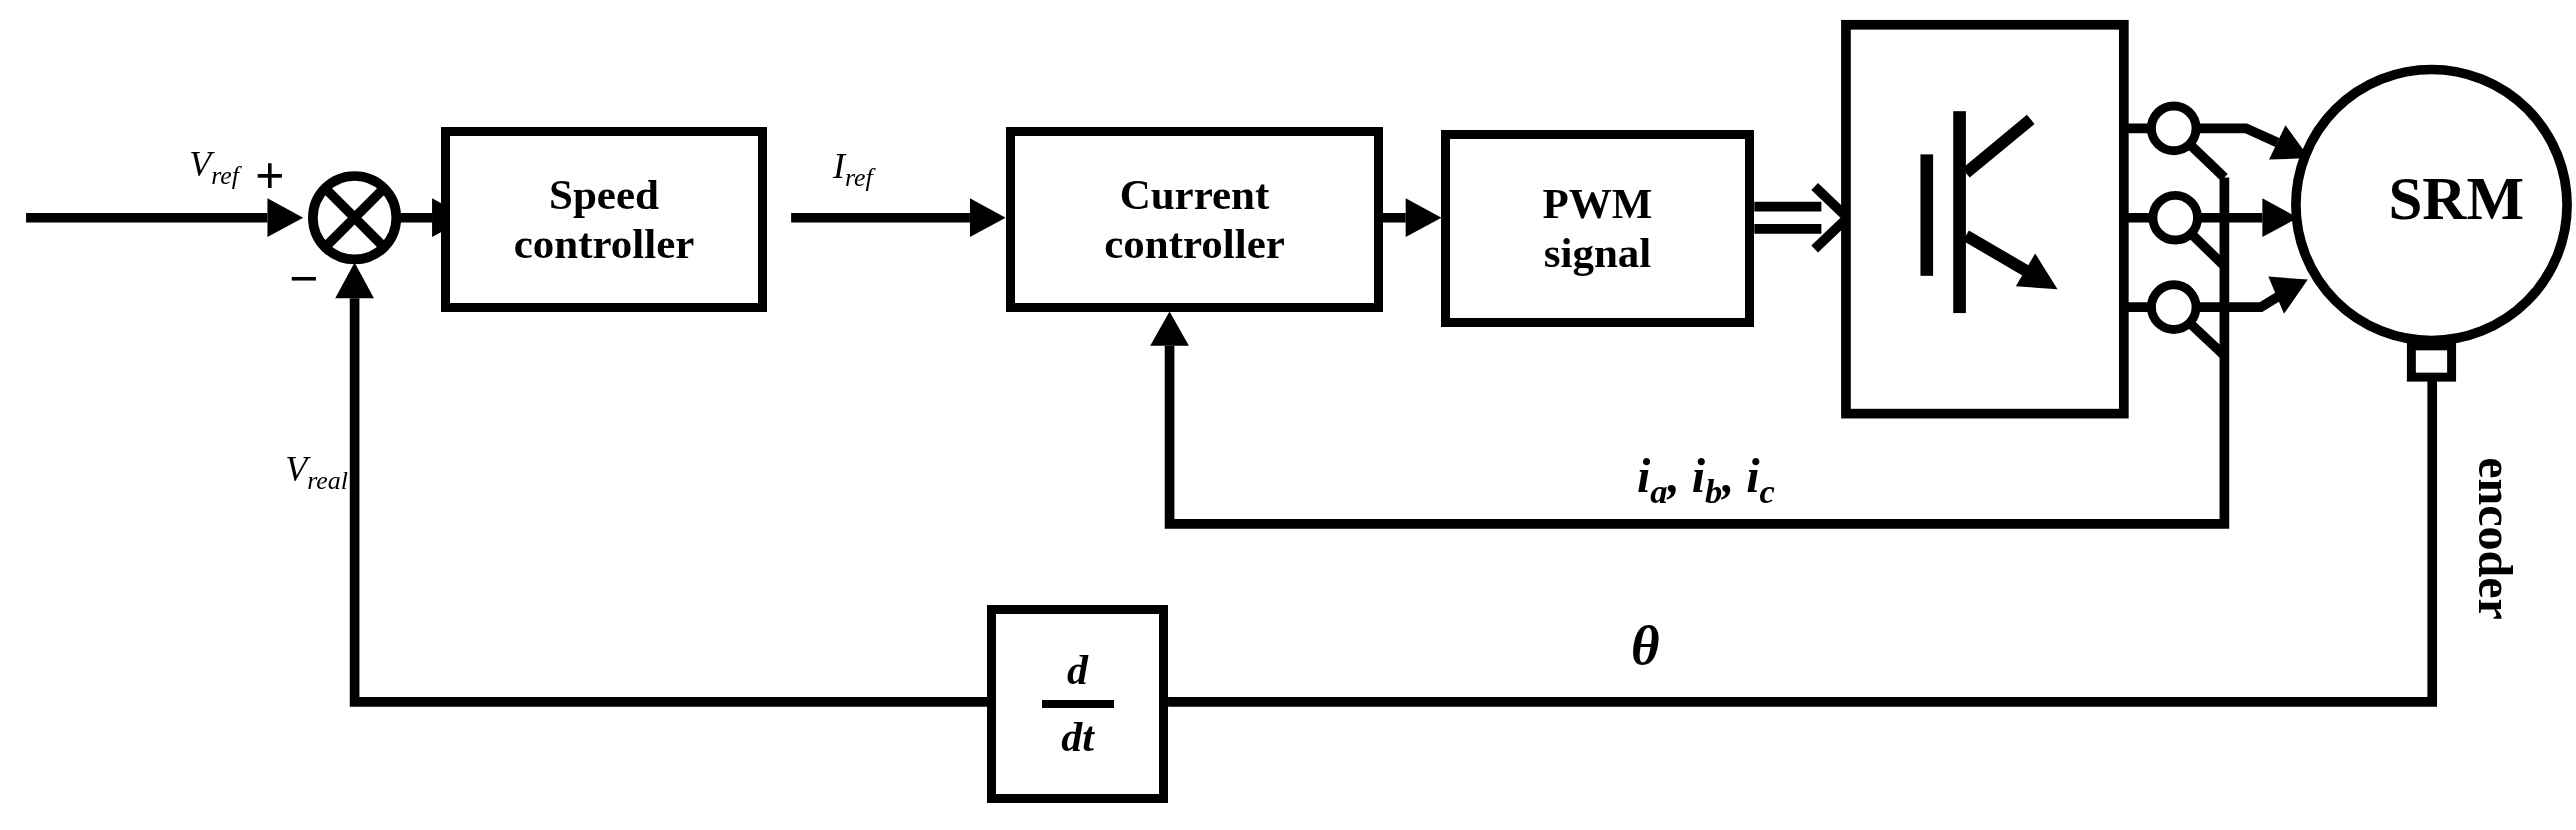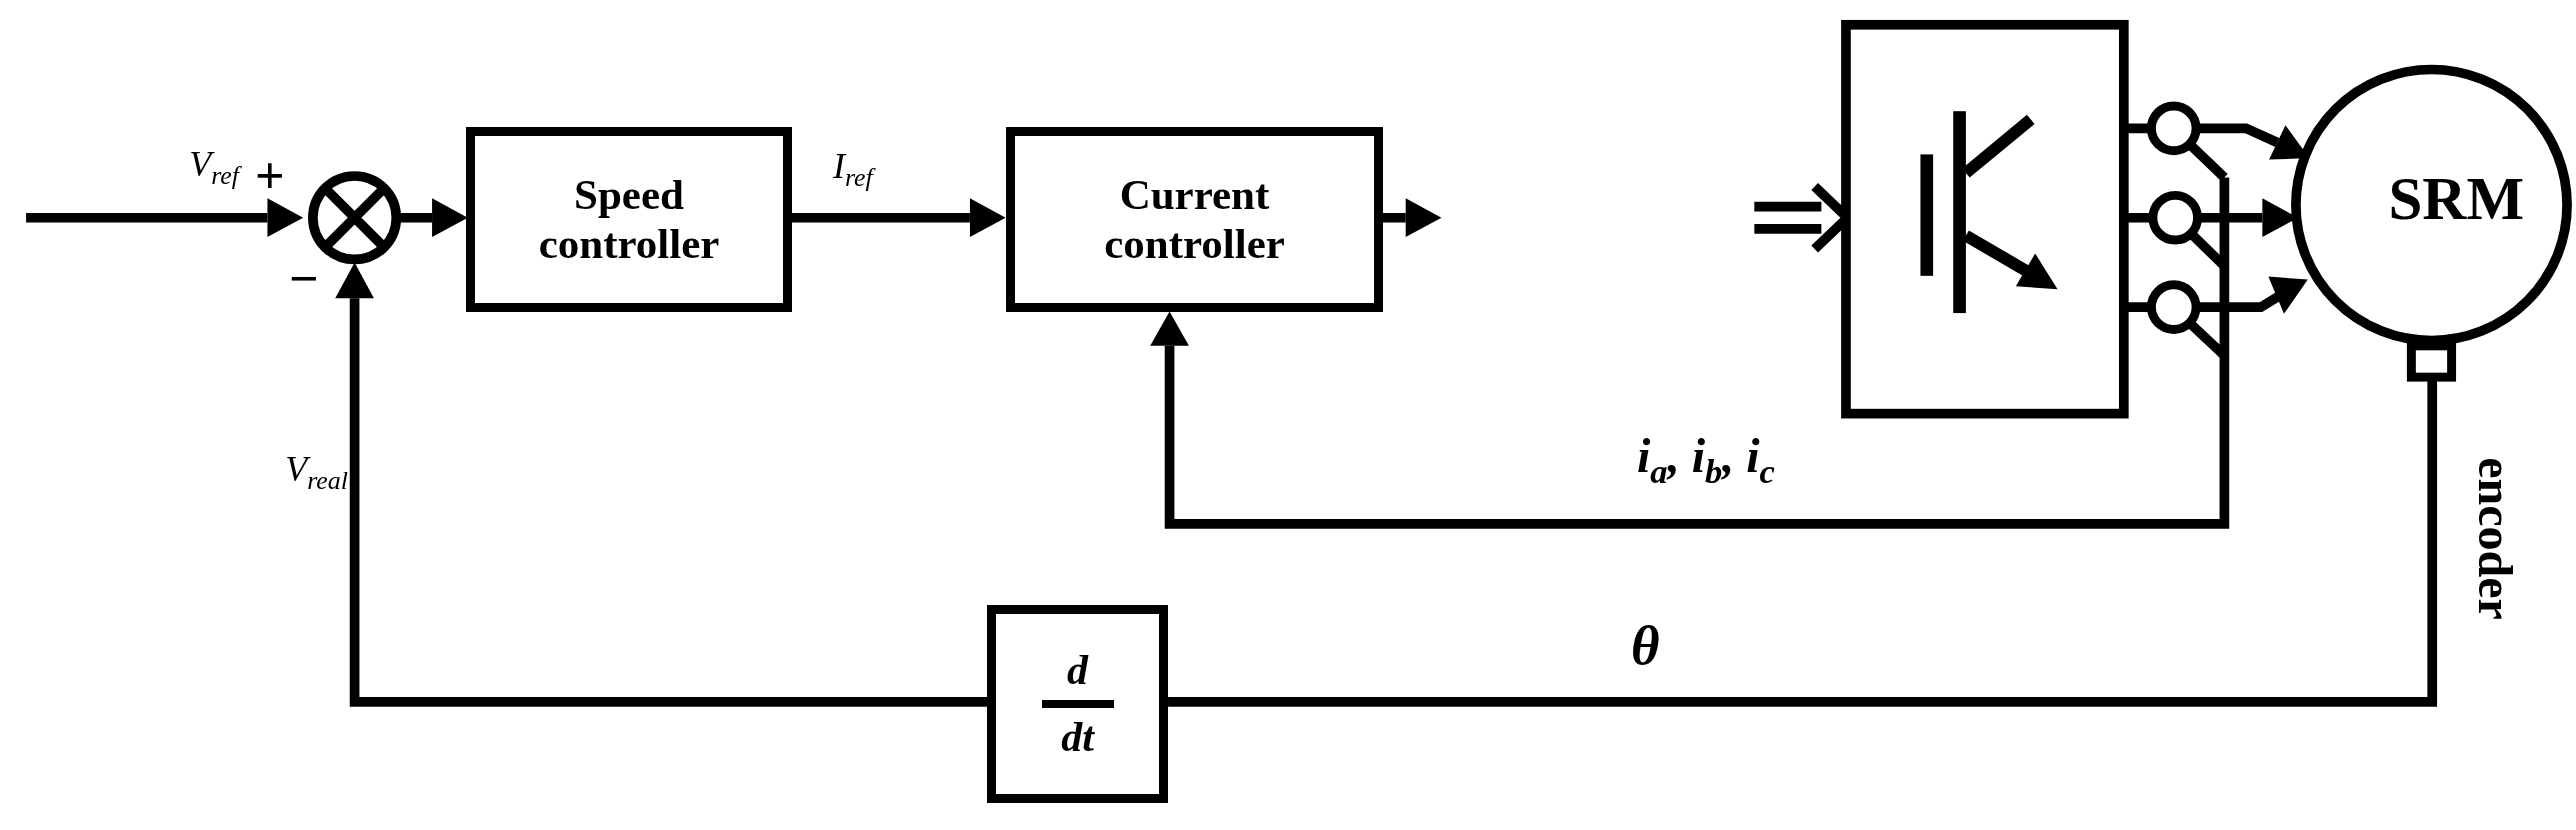--- a/index.html
+++ b/index.html
@@ -19,36 +19,36 @@
     background:#fff;
     display:flex;
     flex-direction:column;
     align-items:center;
     justify-content:center;
     text-align:center;
     font-weight:bold;
     font-size:43px;
     line-height:1.12;
   }
-  .blk-speed{left:466px;top:127px;width:326px;height:185px;text-align:center;}
+  .blk-speed{left:441px;top:127px;width:326px;height:185px;text-align:center;}
   .blk-current{left:1006px;top:127px;width:377px;height:185px;}
   .blk-pwm{left:1441px;top:130px;width:313px;height:197px;}
   .blk-ddt{left:987px;top:605px;width:181px;height:198px;font-style:italic;font-size:42px;}
   .frac-bar{width:72px;height:7.4px;background:#000;margin:6px 0;}
   .lbl{position:absolute;white-space:nowrap;}
   .math{font-style:italic;font-size:36px;}
   .math sub{font-size:0.72em;}
   .boldmath{font-style:italic;font-weight:bold;font-size:48px;}
   .boldmath sub{font-size:0.72em;}
   .lbl-vref{left:112px;top:143px;width:127px;text-align:right;}
   .lbl-plus{left:255px;top:146px;font-size:52px;font-weight:bold;}
   .lbl-minus{left:289px;top:249px;font-size:52px;font-weight:bold;}
   .lbl-iref{left:833px;top:145px;}
   .lbl-vreal{left:210px;top:448px;width:138px;text-align:right;}
-  .lbl-iabc{left:1637px;top:428px;}
+  .lbl-iabc{left:1637px;top:448px;}
   .lbl-theta{left:1631px;top:614px;font-size:55px;font-weight:bold;font-style:italic;}
   .lbl-srm{left:2339px;top:164px;width:185px;text-align:right;font-size:61px;font-weight:bold;}
   .lbl-encoder{
     left:2384px;top:505px;width:223px;height:67px;
     line-height:67px;text-align:center;
     font-size:48px;font-weight:bold;
     transform:rotate(90deg);
   }
 </style>
 </head>
@@ -117,20 +117,24 @@
   <div class="block blk-speed">
     <span>Speed</span>
     <span>controller</span>
   </div>
 
   <div class="block blk-current">
     <span>Current</span>
     <span>controller</span>
   </div>
 
+  <div class="block blk-pwm">
+    <span>PWM</span>
+    <span>signal</span>
+  </div>
 
   <div class="block blk-ddt">
     <span>d</span>
     <span class="frac-bar"></span>
     <span>dt</span>
   </div>
 
   <div class="lbl math lbl-vref"><span>V</span><sub>ref</sub></div>
 
   <div class="lbl lbl-plus">+</div>

